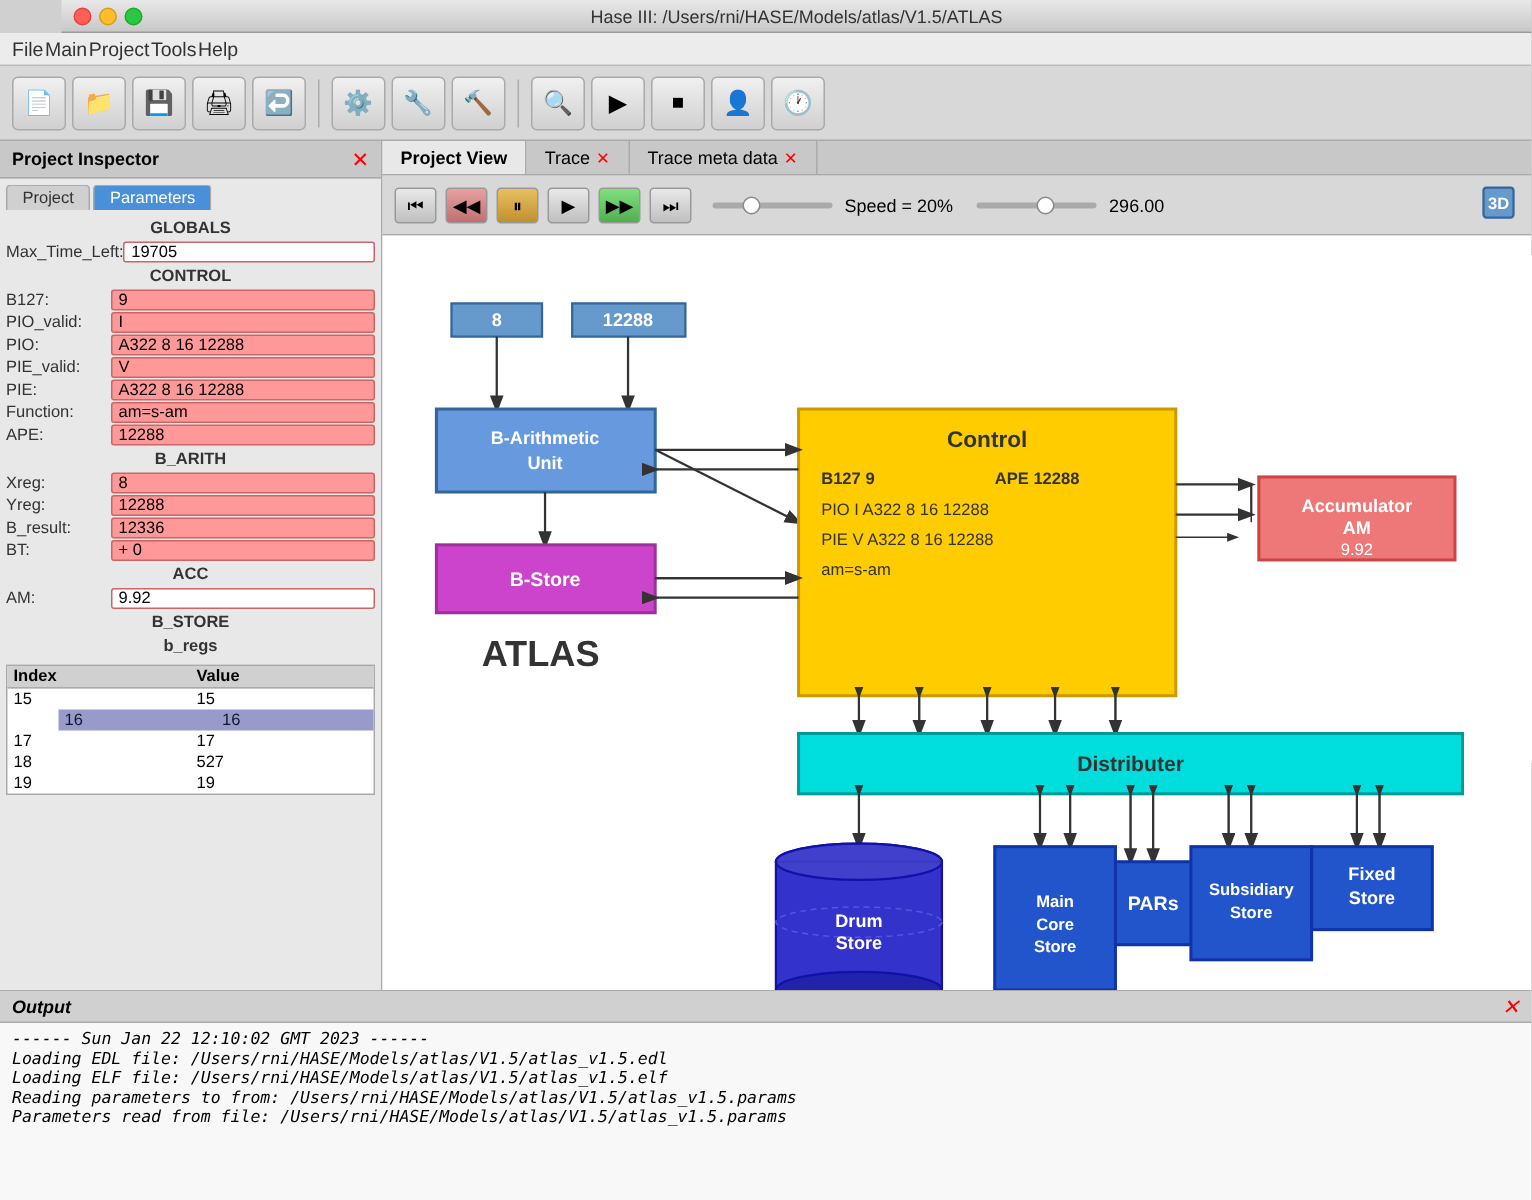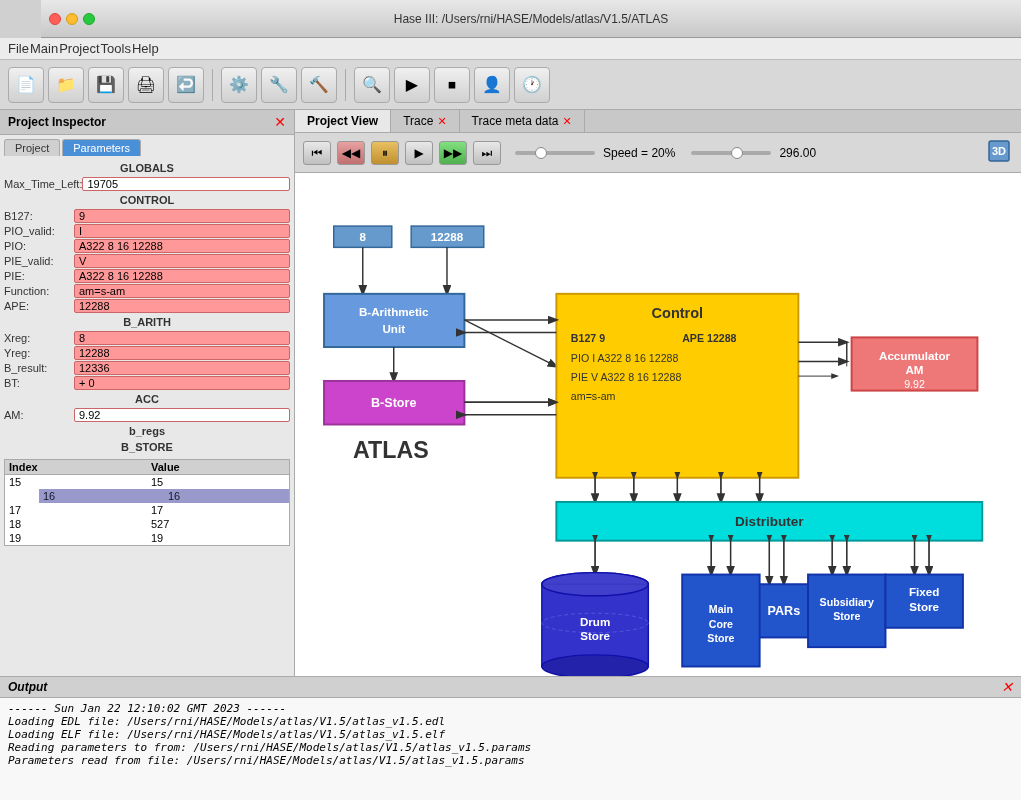--- a/index.html
+++ b/index.html
@@ -1,40 +1,40 @@
 <!DOCTYPE html>
 <html><head>
   <meta charset="utf-8">
   <style>
     * { box-sizing: border-box; margin: 0; padding: 0; }
     body { font-family: 'Helvetica Neue', Arial, sans-serif; font-size: 12px; background: #d0d0d0; overflow: hidden; width: 1021px; height: 800px; }
     
     
-    #titlebar { background: linear-gradient(to bottom, #e8e8e8, #c8c8c8); height: 38px; display: flex; align-items: center; justify-content: center; border-bottom: 1px solid #999; position: relative; margin-left: 41px; }
+    #titlebar { background: linear-gradient(to bottom, #e8e8e8, #c8c8c8); height: 22px; display: flex; align-items: center; justify-content: center; border-bottom: 1px solid #999; position: relative; margin-left: 41px; }
     #titlebar .title { font-size: 12px; color: #333; }
     #titlebar .traffic-lights { position: absolute; left: 8px; display: flex; gap: 5px; align-items: center; }
     .tl { width: 12px; height: 12px; border-radius: 50%; }
     .tl-red { background: #ff5f57; border: 1px solid #e0443e; }
     .tl-yellow { background: #febc2e; border: 1px solid #d4a017; }
     .tl-green { background: #28c840; border: 1px solid #1aab29; }
     
     
     #menubar { background: #ececec; height: 22px; display: flex; align-items: center; padding: 0 8px; border-bottom: 1px solid #bbb; gap: 1px; }
     #menubar span { font-size: 13px; color: #333; cursor: pointer; }
     
     
     #toolbar { background: #d8d8d8; height: 50px; display: flex; align-items: center; padding: 4px 8px; gap: 4px; border-bottom: 1px solid #aaa; }
     .tb-btn { width: 36px; height: 36px; background: linear-gradient(to bottom, #f0f0f0, #d0d0d0); border: 1px solid #aaa; border-radius: 4px; display: flex; align-items: center; justify-content: center; cursor: pointer; font-size: 16px; }
     .tb-sep { width: 1px; height: 32px; background: #aaa; margin: 0 4px; }
     
     
     #main-content { display: flex; height: calc(800px - 22px - 22px - 50px - 140px); }
     
     
-    #inspector { width: 295px; background: #e8e8e8; border-right: 1px solid #aaa; display: flex; flex-direction: column; overflow: hidden; }
+    #inspector { width: 255px; background: #e8e8e8; border-right: 1px solid #aaa; display: flex; flex-direction: column; overflow: hidden; }
     #inspector-header { background: #c8c8c8; padding: 4px 8px; display: flex; align-items: center; justify-content: space-between; border-bottom: 1px solid #aaa; }
     #inspector-tabs { display: flex; gap: 2px; padding: 4px 4px 0; }
     .inspector-tab { padding: 2px 10px; border-radius: 3px 3px 0 0; cursor: pointer; font-size: 11px; border: 1px solid #aaa; border-bottom: none; }
     .inspector-tab.active { background: #4a90d9; color: white; }
     .inspector-tab.inactive { background: #d0d0d0; color: #333; }
     
     #inspector-body { overflow-y: auto; flex: 1; padding: 4px; }
     .section-header { text-align: center; font-weight: bold; font-size: 11px; color: #333; padding: 2px 0; }
     .param-row { display: flex; align-items: center; margin: 1px 0; font-size: 11px; }
     .param-label { color: #333; min-width: 70px; }
@@ -178,22 +178,22 @@
         <span class="param-label">BT:</span>
         <span class="param-value">+ 0</span>
       </div>
 
       <div class="section-header">ACC</div>
       <div class="param-row">
         <span class="param-label">AM:</span>
         <span class="param-value white">9.92</span>
       </div>
 
+      <div class="section-header">B_STORE</div>
       <div class="section-header">b_regs</div>
-      <div class="section-header">B_STORE</div>
 
       <div class="table-wrapper">
         <div class="table-header">
           <span>Index</span>
           <span>Value</span>
         </div>
         <div class="table-row">
           <span>15</span>
           <span>15</span>
         </div>

